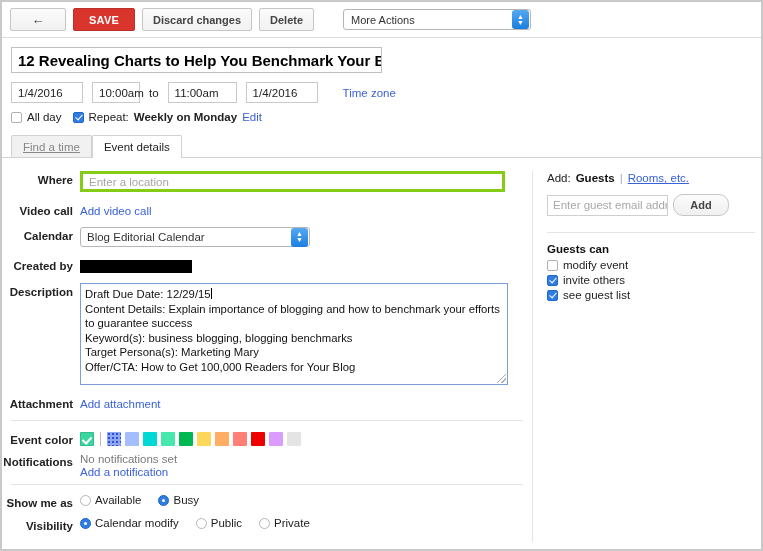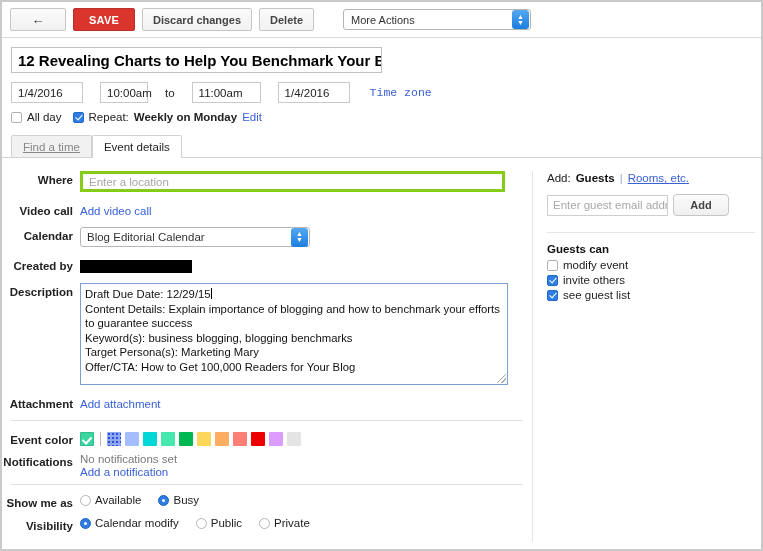--- a/index.html
+++ b/index.html
@@ -112,41 +112,41 @@
     font-weight: bold;
     color: #000;
     white-space: nowrap;
   }
 
   
   .date-row {
     display: flex;
     align-items: center;
     padding: 9px 0 0 9px;
-    gap: 12px;
+    gap: 4px;
   }
   .dfield {
     height: 21px;
     border: 1px solid #c9c9c9;
     background: #fff;
     display: flex;
     align-items: center;
     padding: 0 6px;
     font-size: 11.5px;
     color: #222;
     margin-right: 5px;
   }
   .d-date1 { width: 72px; }
   .d-time1 { width: 48px; }
   .d-time2 { width: 69px; }
   .d-date2 { width: 72px; }
   .to-word { font-size: 11.5px; color: #222; margin-right: 5px; }
   .link { color: #3a62d8; cursor: pointer; }
   .link-u { color: #3a62d8; text-decoration: underline; cursor: pointer; }
-  .tz { font-size: 11.5px; margin-left: 3px; font-family: Liberation Mono, monospace; }
+  .tz { font-size: 11.5px; margin-left: 16px; }
 
   
   .repeat-row {
     display: flex;
     align-items: center;
     padding: 8px 0 0 9px;
     font-size: 11.5px;
     gap: 5px;
   }
   .cbx {
@@ -400,21 +400,21 @@
     padding-left: 5px;
     font-size: 11.5px;
     color: #a8a8a8;
     overflow: hidden;
     white-space: nowrap;
   }
   .add-btn {
     width: 56px; height: 22px;
     background: linear-gradient(to bottom, #fbfbfb, #f0f0f0);
     border: 1px solid #c6c6c6;
-    border-radius: 4px;
+    border-radius: 10px;
     font-size: 11px;
     font-weight: bold;
     color: #444;
     display: flex;
     align-items: center;
     justify-content: center;
     cursor: pointer;
   }
   .r-hr {
     height: 1px; background: #e4e4e4;

